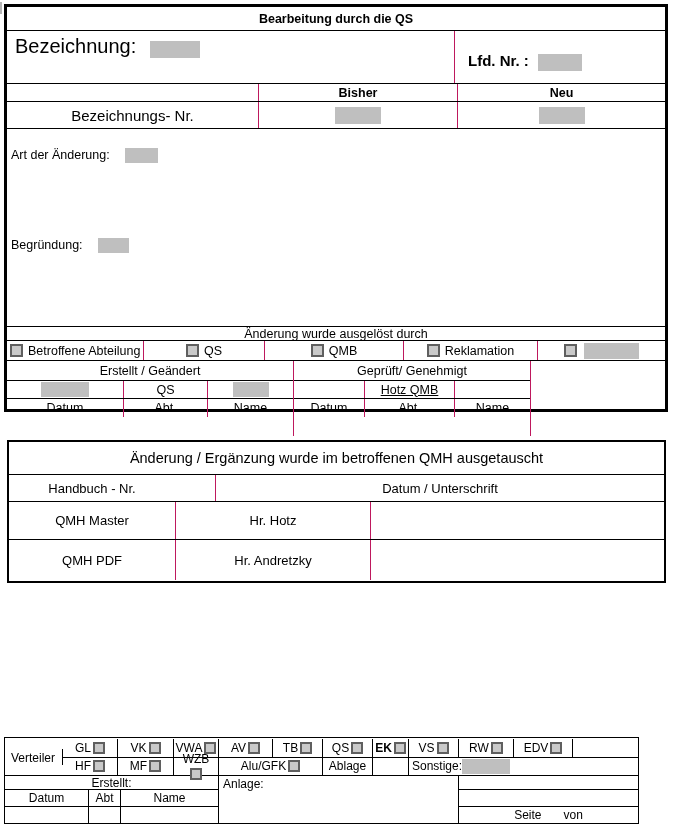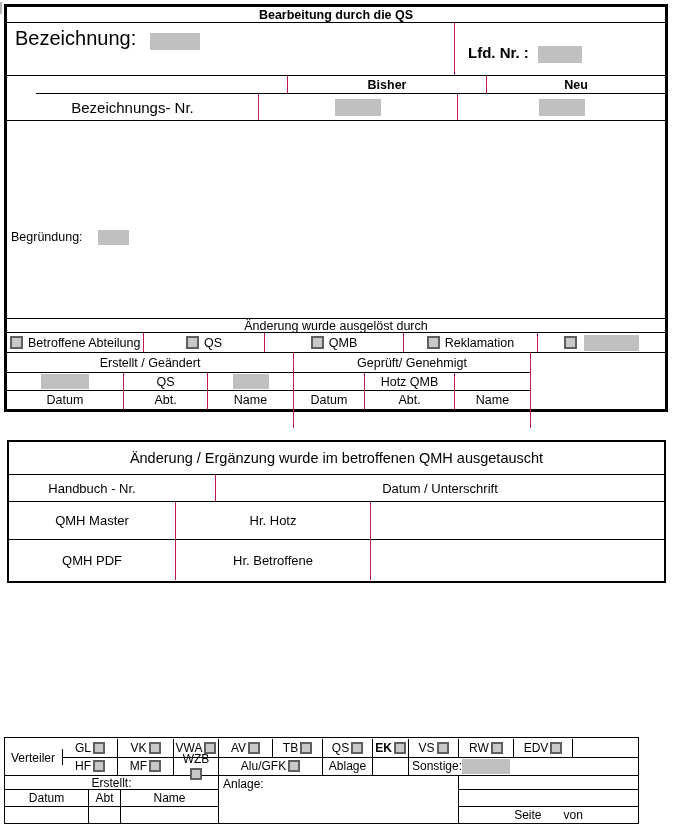--- a/index.html
+++ b/index.html
@@ -63,52 +63,56 @@
     background:#b5b5b5;
   }
 </style>
 </head>
 <body>
 
 <div class="corner-mark"></div>
 
 <div class="t1">
 
-  <div class="t1row ctr" style="height:16px;">
+  <div class="t1row ctr" style="height:24px;">
     <span class="bold" style="font-size:12.5px;">Bearbeitung durch die QS</span>
   </div>
 
   <div class="t1row" style="height:53px;">
     <div class="grow" style="padding:4px 0 0 8px;">
       <span style="font-size:20px;">Bezeichnung:</span>
       <span class="ph" style="width:50px;height:17px;margin-left:10px;"></span>
     </div>
     <div class="bl" style="width:211px;padding:21px 0 0 13px;">
       <span class="bold" style="font-size:15px;">Lfd. Nr. :</span>
       <span class="ph" style="width:44px;height:17px;margin-left:6px;"></span>
     </div>
   </div>
 
-  <div class="t1row" style="height:18px;margin-left:29px;">
+  <div class="t1row" style="height:18px;">
     <div style="width:251px;"></div>
     <div class="bl ctr bold" style="width:199px;">Bisher</div>
     <div class="bl ctr bold grow">Neu</div>
   </div>
 
   <div class="t1row" style="height:27px;">
     <div class="ctr" style="width:251px;font-size:15px;">Bezeichnungs- Nr.</div>
     <div class="bl ctr" style="width:199px;">
       <span class="ph" style="width:46px;height:17px;"></span>
     </div>
     <div class="bl ctr grow">
       <span class="ph" style="width:46px;height:17px;"></span>
     </div>
   </div>
 
   <div class="t1row" style="height:198px;position:relative;">
+    <div class="abs" style="left:4px;top:19px;">
+      <span>Art der Änderung:</span>
+      <span class="ph" style="width:33px;height:15px;margin-left:12px;"></span>
+    </div>
     <div class="abs" style="left:4px;top:109px;">
       <span>Begründung:</span>
       <span class="ph" style="width:31px;height:15px;margin-left:12px;"></span>
     </div>
   </div>
 
   <div class="t1row ctr" style="height:14px;">Änderung wurde ausgelöst durch</div>
 
   <div class="t1row" style="height:20px;">
     <div class="flex nowrap" style="width:136px;align-items:center;padding-left:3px;gap:5px;">
@@ -148,21 +152,21 @@
       </div>
       <div class="flex" style="height:18px;">
         <div class="ctr" style="width:116px;">Datum</div>
         <div class="bl ctr" style="width:84px;">Abt.</div>
         <div class="bl ctr grow">Name</div>
       </div>
     </div>
 
     <div class="bl" style="width:237px;">
       <div class="bb ctr" style="height:20px;">Geprüft/ Genehmigt</div>
-      <div class="bb flex" style="height:18px;">
+      <div class="bb flex" style="height:18px;text-decoration:underline;">
         <div style="width:70px;"></div>
         <div class="bl ctr" style="width:90px;">Hotz QMB</div>
         <div class="bl grow"></div>
       </div>
       <div class="flex" style="height:18px;">
         <div class="ctr" style="width:70px;">Datum</div>
         <div class="bl ctr" style="width:90px;">Abt.</div>
         <div class="bl ctr grow">Name</div>
       </div>
     </div>
@@ -177,21 +181,21 @@
     <div class="ctr" style="width:166px;">Handbuch - Nr.</div>
     <div class="bl ctr grow">Datum / Unterschrift</div>
   </div>
   <div class="bb flex" style="height:38px;">
     <div class="ctr" style="width:166px;">QMH Master</div>
     <div class="bl ctr" style="width:195px;">Hr. Hotz</div>
     <div class="bl ctr grow"></div>
   </div>
   <div class="flex" style="height:40px;">
     <div class="ctr" style="width:166px;">QMH PDF</div>
-    <div class="bl ctr" style="width:195px;">Hr. Betroffene</div>
+    <div class="bl ctr" style="width:195px;">Hr. Andretzky</div>
     <div class="bl ctr grow"></div>
   </div>
 </div>
 
 <div class="t3">
 
   <div class="flex bb" style="height:38px;align-items:center;">
     <div class="br" style="width:58px;padding:2px 0 0 6px;">Verteiler</div>
     <div class="grow">
       <div class="flex bb" style="height:19px;">

